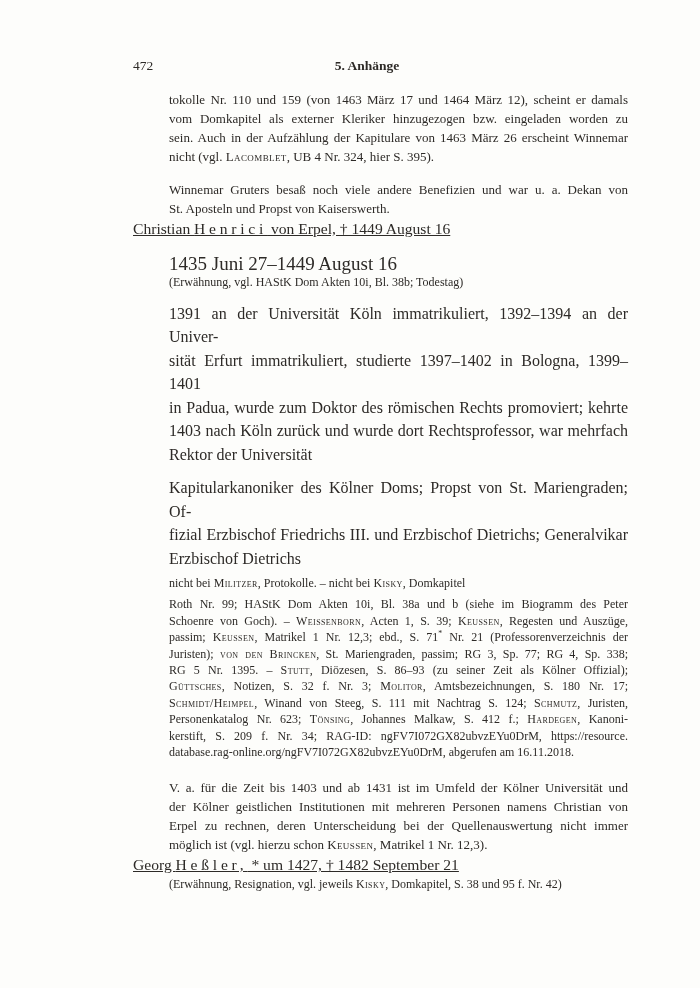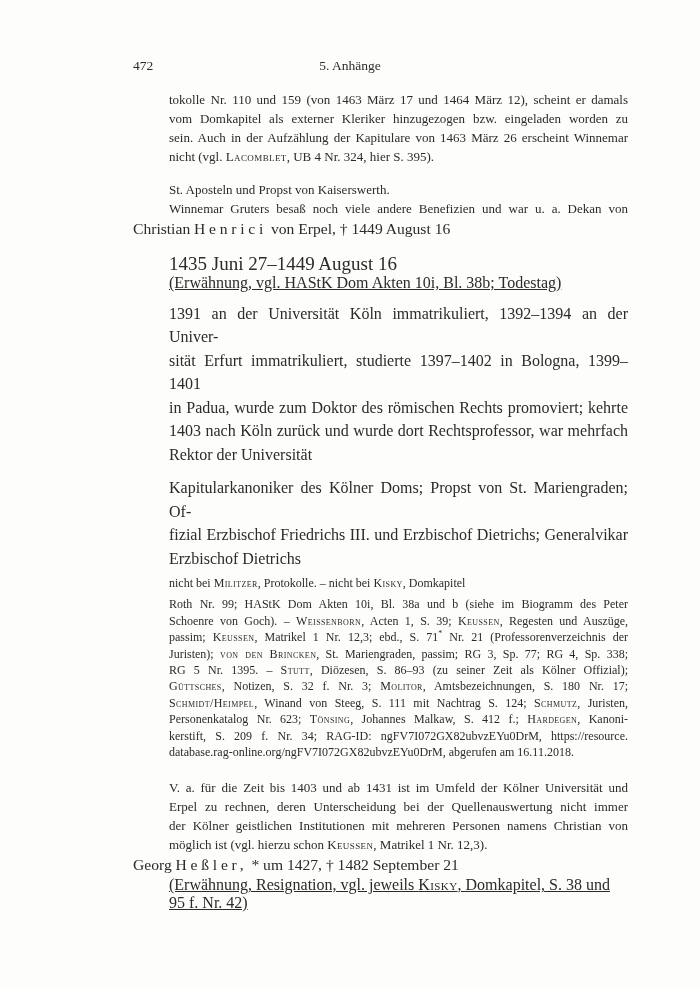--- a/index.html
+++ b/index.html
@@ -8,61 +8,61 @@
     width:700px;height:988px;
     box-sizing:border-box;
     background:#fdfdfb;
     color:#2d2a27;
     font-family:"Liberation Serif","DejaVu Serif",serif;
     padding:56px 72px 0 133px;
     overflow:hidden;
   }
   .running-header{position:relative;height:20px;font-size:13.5px;line-height:20px;}
   .page-number{position:absolute;left:0;top:0;}
-  .running-title{position:absolute;left:217px;top:0;transform:translateX(-50%);}
+  .running-title{position:absolute;left:234px;top:0;transform:translateX(-50%);font-weight:bold;}
   .content{position:relative;}
   .block{margin:0;}
   .indent{margin-left:36px;}
   .line{display:block;}
   .justify .line{text-align:justify;text-align-last:justify;}
   .justify .line.last{text-align-last:auto;}
   .p-body{font-size:13px;line-height:19px;}
   .p-bio{font-size:16px;line-height:23.5px;}
   .p-biblio{font-size:12px;line-height:16.4px;}
   .p-date{font-size:19px;line-height:20px;}
-  .p-note{font-size:16px;line-height:17.5px;text-decoration:underline;}
+  .p-note{font-size:12px;line-height:17.5px;}
   h2.heading{font-size:15.6px;line-height:22px;font-weight:normal;margin:0;}
   .sc{font-variant:small-caps;letter-spacing:0.4px;}
   .sp{letter-spacing:0.24em;}
   .sup{vertical-align:super;font-size:0.65em;line-height:0;}
   .gap-none{margin-top:0;}
   .gap-xs{margin-top:5px;}
   .gap-sm{margin-top:10px;}
   .gap-md{margin-top:14px;}
   .gap-lg{margin-top:18px;}
-  .gap-xl{margin-top:23px;}
+  .gap-xl{margin-top:23px;text-decoration:underline;}
 </style>
 </head>
 <body>
 
 <div class="page" style="background: rgb(253, 253, 251); color: rgb(45, 42, 39);">
   <div class="running-header">
     <span class="page-number">472</span>
     <span class="running-title">5. Anhänge</span>
   </div>
   <div class="content">
       <p class="block p-body gap-md indent justify">
         <span class="line"><span>tokolle Nr. 110 und 159 (von 1463 März 17 und 1464 März 12), scheint er damals</span></span>
         <span class="line"><span>vom Domkapitel als externer Kleriker hinzugezogen bzw. eingeladen worden zu</span></span>
         <span class="line"><span>sein. Auch in der Aufzählung der Kapitulare von 1463 März 26 erscheint Winnemar</span></span>
         <span class="line last"><span>nicht (vgl. </span><span class="sc">Lacomblet</span><span>, UB 4 Nr. 324, hier S. 395).</span></span>
       </p>
       <p class="block p-body gap-md indent justify">
+        <span class="line"><span>Winnemar Gruters besaß noch viele andere Benefizien und war u. a. Dekan von</span></span>
         <span class="line last"><span>St. Aposteln und Propst von Kaiserswerth.</span></span>
-        <span class="line"><span>Winnemar Gruters besaß noch viele andere Benefizien und war u. a. Dekan von</span></span>
       </p>
       <h2 class="block heading gap-xl">
         <span class="line last"><span>Christian </span><span class="sp">Henrici</span><span> von Erpel, † 1449 August 16</span></span>
       </h2>
       <p class="block p-date gap-md indent">
         <span class="line last"><span>1435 Juni 27–1449 August 16</span></span>
       </p>
       <p class="block p-note gap-none indent">
         <span class="line last"><span>(Erwähnung, vgl. HAStK Dom Akten 10i, Bl. 38b; Todestag)</span></span>
       </p>
@@ -88,22 +88,22 @@
         <span class="line"><span>Juristen); </span><span class="sc">von den Brincken</span><span>, St. Mariengraden, passim; RG 3, Sp. 77; RG 4, Sp. 338;</span></span>
         <span class="line"><span>RG 5 Nr. 1395. – </span><span class="sc">Stutt</span><span>, Diözesen, S. 86–93 (zu seiner Zeit als Kölner Offizial);</span></span>
         <span class="line"><span class="sc">Güttsches</span><span>, Notizen, S. 32 f. Nr. 3; </span><span class="sc">Molitor</span><span>, Amtsbezeichnungen, S. 180 Nr. 17;</span></span>
         <span class="line"><span class="sc">Schmidt/Heimpel</span><span>, Winand von Steeg, S. 111 mit Nachtrag S. 124; </span><span class="sc">Schmutz</span><span>, Juristen,</span></span>
         <span class="line"><span>Personenkatalog Nr. 623; </span><span class="sc">Tönsing</span><span>, Johannes Malkaw, S. 412 f.; </span><span class="sc">Hardegen</span><span>, Kanoni-</span></span>
         <span class="line"><span>kerstift, S. 209 f. Nr. 34; RAG-ID: ngFV7I072GX82ubvzEYu0DrM, https://resource.</span></span>
         <span class="line last"><span>database.rag-online.org/ngFV7I072GX82ubvzEYu0DrM, abgerufen am 16.11.2018.</span></span>
       </p>
       <p class="block p-body gap-lg indent justify">
         <span class="line"><span>V. a. für die Zeit bis 1403 und ab 1431 ist im Umfeld der Kölner Universität und</span></span>
+        <span class="line"><span>der Kölner geistlichen Institutionen mit mehreren Personen namens Christian von</span></span>
         <span class="line"><span>Erpel zu rechnen, deren Unterscheidung bei der Quellenauswertung nicht immer</span></span>
-        <span class="line"><span>der Kölner geistlichen Institutionen mit mehreren Personen namens Christian von</span></span>
         <span class="line last"><span>möglich ist (vgl. hierzu schon </span><span class="sc">Keussen</span><span>, Matrikel 1 Nr. 12,3).</span></span>
       </p>
       <h2 class="block heading gap-xl">
         <span class="line last"><span>Georg </span><span class="sp">Heßler,</span><span> * um 1427, † 1482 September 21</span></span>
       </h2>
       <p class="block p-note gap-none indent">
         <span class="line last"><span>(Erwähnung, Resignation, vgl. jeweils </span><span class="sc">Kisky</span><span>, Domkapitel, S. 38 und 95 f. Nr. 42)</span></span>
       </p>
     </div>
 </div>

